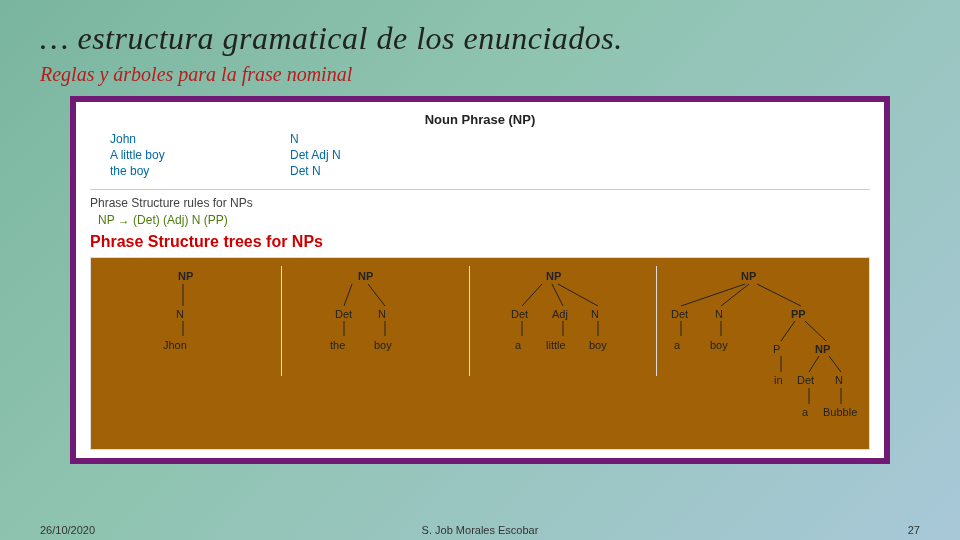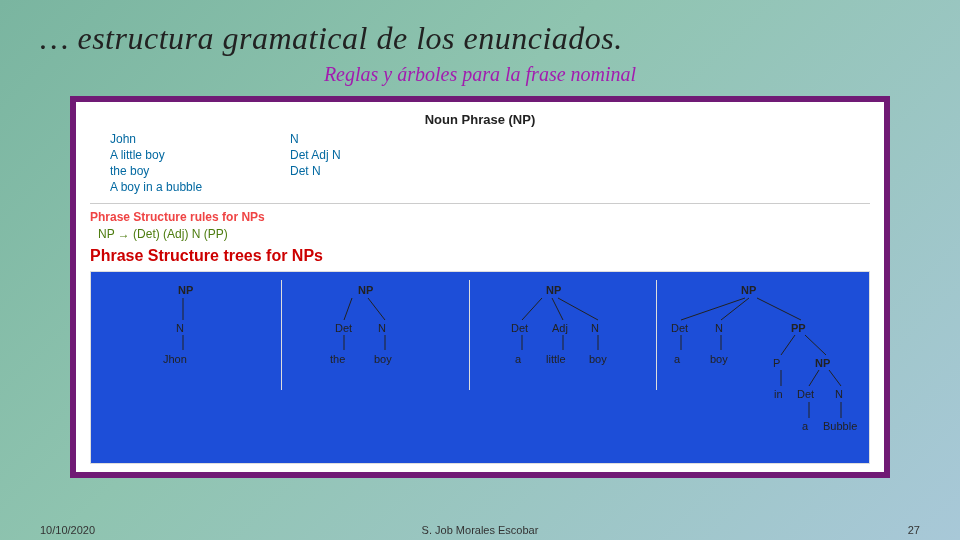--- a/index.html
+++ b/index.html
@@ -24,24 +24,23 @@
       font-style: italic;
       color: #222;
       font-family: Georgia, serif;
       margin-bottom: 6px;
       letter-spacing: 0.5px;
     }
 
     .subtitle {
       font-size: 20px;
       font-style: italic;
-      color: #a21caf;
+      color: #b91c1c;
       font-family: Georgia, serif;
       margin-bottom: 10px;
-      text-align: center;
     }
 
     .content-box {
       background: white;
       border: 6px solid #701a75;
       width: 820px;
       margin: 0 auto;
       padding: 10px 14px 8px 14px;
       position: relative;
     }
@@ -72,22 +71,22 @@
     }
 
     .divider {
       border: none;
       border-top: 1px solid #ccc;
       margin: 6px 0;
     }
 
     .phrase-rules-title {
       font-size: 12px;
-      font-weight: bold;
-      color: #ef4444;
+      font-weight: normal;
+      color: #404040;
       margin-bottom: 3px;
     }
 
     .phrase-rule {
       font-size: 12px;
       color: #222;
       margin-bottom: 6px;
       padding-left: 8px;
     }
     .phrase-rule span.red {
@@ -98,21 +97,21 @@
       font-size: 16px;
       font-weight: bold;
       color: #cc0000;
       margin-bottom: 6px;
     }
 
     .trees-container {
       display: flex;
       align-items: flex-start;
       gap: 0px;
-      background: #1d4ed8;
+      background: #a16207;
       border: 1px solid #ddd;
       padding: 8px 4px 8px 4px;
     }
 
     .tree-block {
       flex: 1;
       display: flex;
       flex-direction: column;
       align-items: center;
       font-size: 11px;
@@ -166,21 +165,20 @@
       </div>
       <div class="np-table-row">
         <span class="left">A little boy</span>
         <span class="right">Det Adj N</span>
       </div>
       <div class="np-table-row">
         <span class="left">the boy</span>
         <span class="right">Det N</span>
       </div>
       <div class="np-table-row">
-        <span class="left">A boy in a bubble</span>
       </div>
     </div>
 
     <hr class="divider">
 
     <div class="phrase-rules-title">Phrase Structure rules for  NPs</div>
     <div class="phrase-rule">
       <span class="red">NP → (Det) (Adj) N (PP)</span>
     </div>
 
@@ -274,18 +272,18 @@
 
           <text x="141" y="150" font-size="11" fill="#222">a</text>
           <text x="162" y="150" font-size="11" fill="#222">Bubble</text>
         </svg>
       </div>
 
     </div>
   </div>
 
   <div class="footer-bar">
-    <span>10/10/2020</span>
+    <span>26/10/2020</span>
     <span class="footer-center">S. Job Morales Escobar</span>
     <span>27</span>
   </div>
 
 </div>
 
 </body></html>

